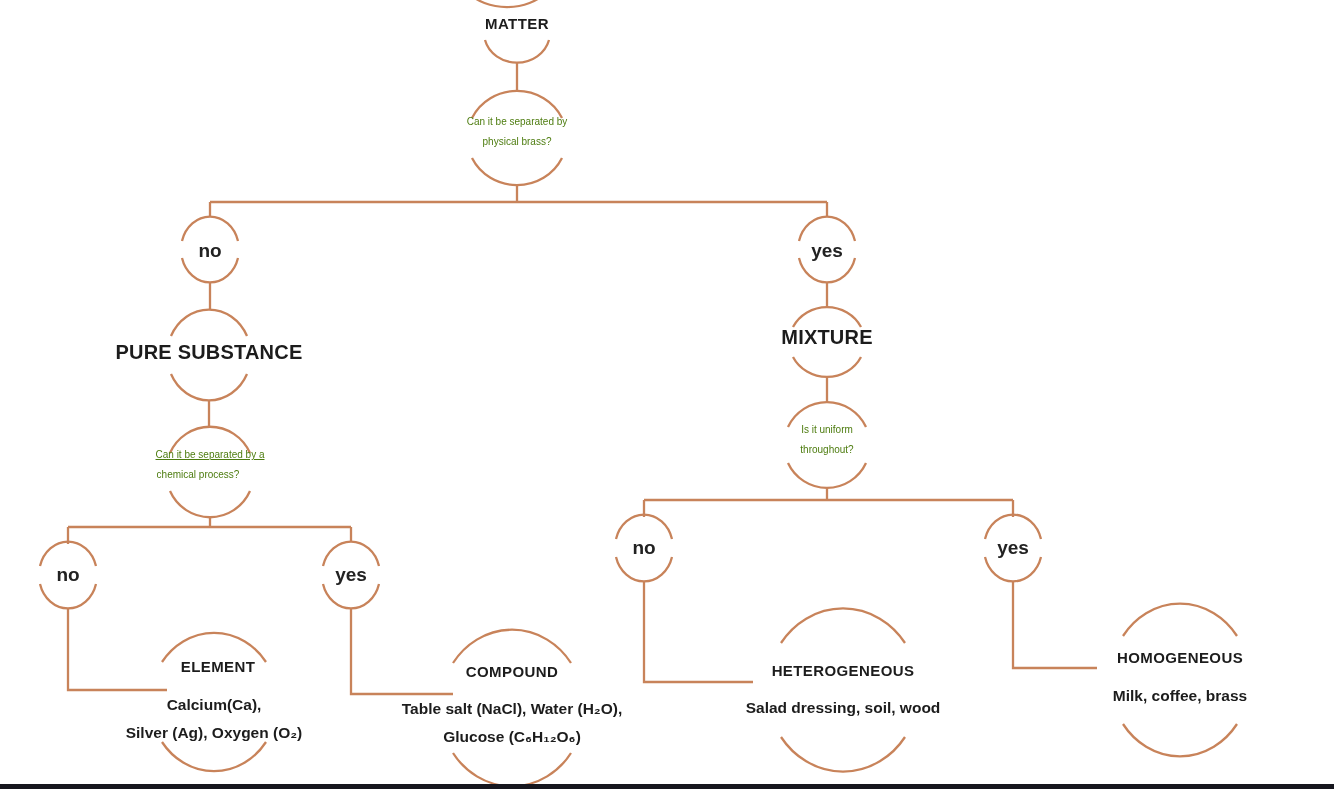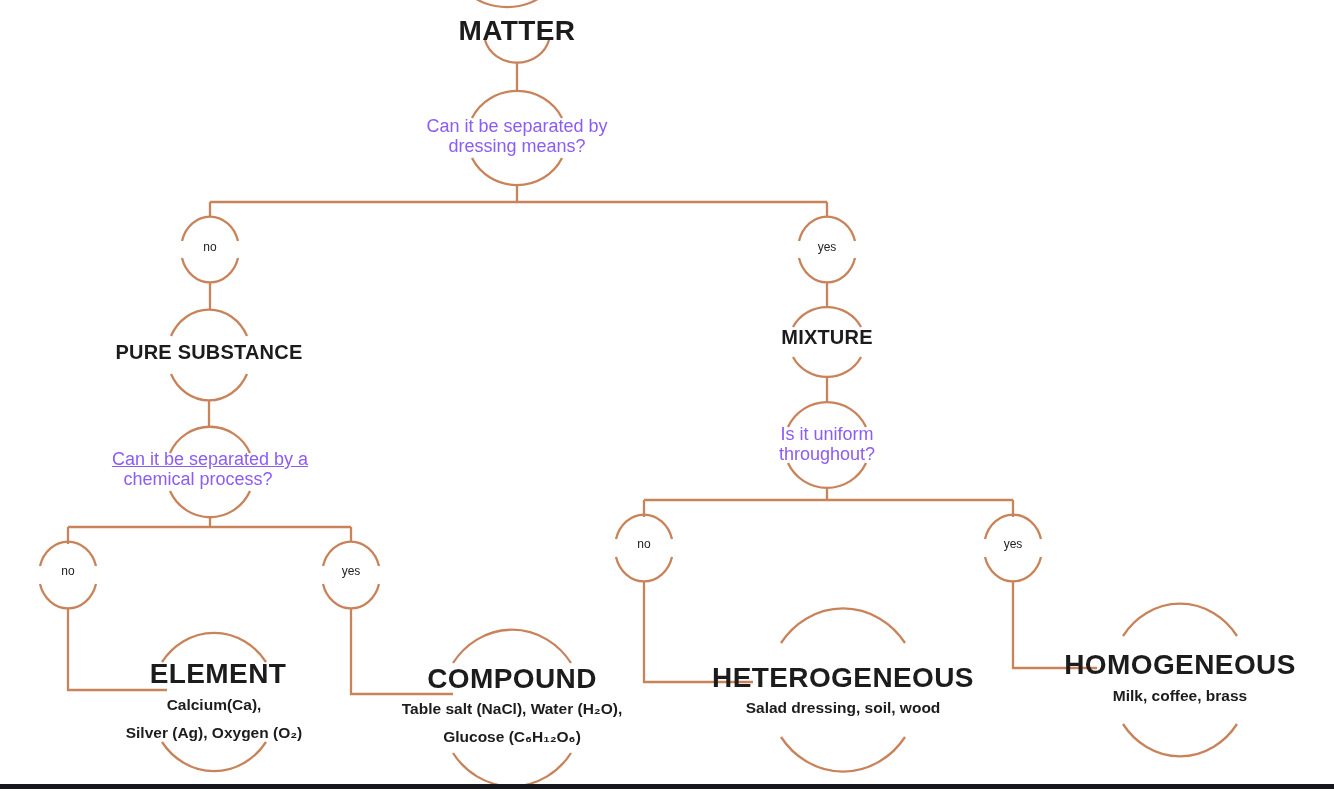--- a/index.html
+++ b/index.html
@@ -19,31 +19,31 @@
   }
   .lbl {
     position: absolute;
     transform: translateX(-50%);
     white-space: nowrap;
     text-align: center;
   }
   .title {
     font-weight: 700;
     color: #1c1c1c;
-    font-size: 28px;
+    font-size: 15px;
     letter-spacing: 0.4px;
   }
   .title-sm { font-size: 20px; letter-spacing: 0.2px; }
   .q {
-    font-size: 18px;
-    color: #8b5cf6;
+    font-size: 10px;
+    color: #4d7c0f;
   }
   .yn {
-    font-size: 12px;
-    font-weight: 400;
+    font-size: 19px;
+    font-weight: 700;
     color: #222222;
   }
   .ex {
     font-size: 15.5px;
     font-weight: 700;
     color: #1c1c1c;
   }
   .bottom-bar {
     position: absolute;
     left: 0;
@@ -100,21 +100,21 @@
 
     <path d="M 162 662 A 64 70 0 0 1 266 662 M 162 742 A 64 70 0 0 0 266 742"></path>
     <path d="M 453 663 A 72 78 0 0 1 571 663 M 453 753 A 72 78 0 0 0 571 753"></path>
     <path d="M 781 643 A 76 82 0 0 1 905 643 M 781 737 A 76 82 0 0 0 905 737"></path>
     <path d="M 1123 636 A 70 77 0 0 1 1237 636 M 1123 724 A 70 77 0 0 0 1237 724"></path>
   </svg>
 
   <div class="lbl title" style="left:517px; top:15px;">MATTER</div>
 
   <div class="lbl q" style="left:517px; top:116px;">Can it be separated by</div>
-  <div class="lbl q" style="left:517px; top:136px;">dressing means?</div>
+  <div class="lbl q" style="left:517px; top:136px;">physical brass?</div>
 
   <div class="lbl yn" style="left:210px; top:240px;">no</div>
   <div class="lbl yn" style="left:827px; top:240px;">yes</div>
 
   <div class="lbl title title-sm" style="left:209px; top:341px;text-align:right;">PURE SUBSTANCE</div>
   <div class="lbl title title-sm" style="left:827px; top:326px;text-align:center;">MIXTURE</div>
 
   <div class="lbl q" style="left:210px; top:449px;text-decoration:underline;">Can it be separated by a</div>
   <div class="lbl q" style="left:198px; top:469px;">chemical process?</div>
 

